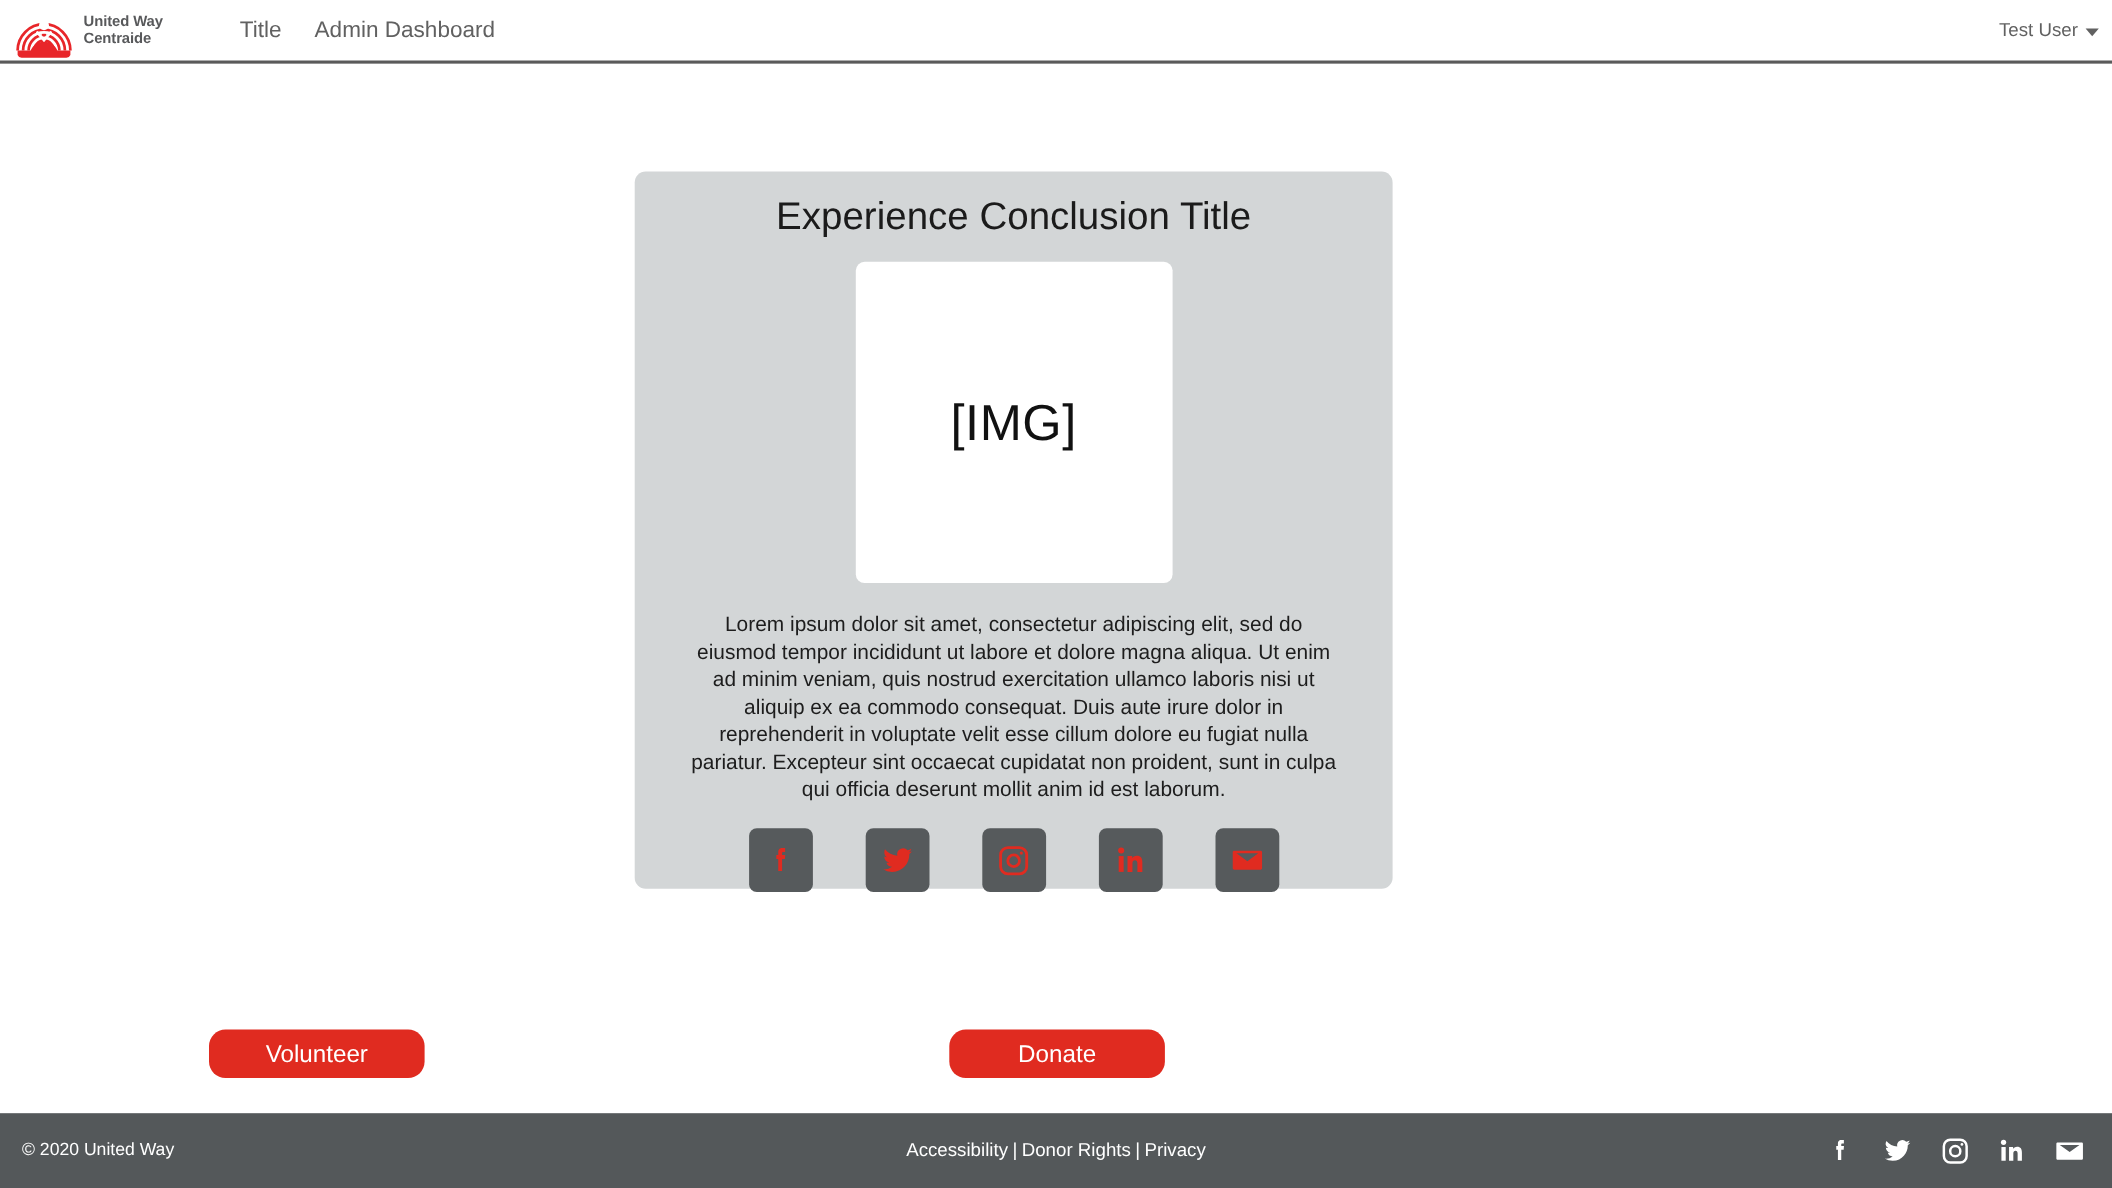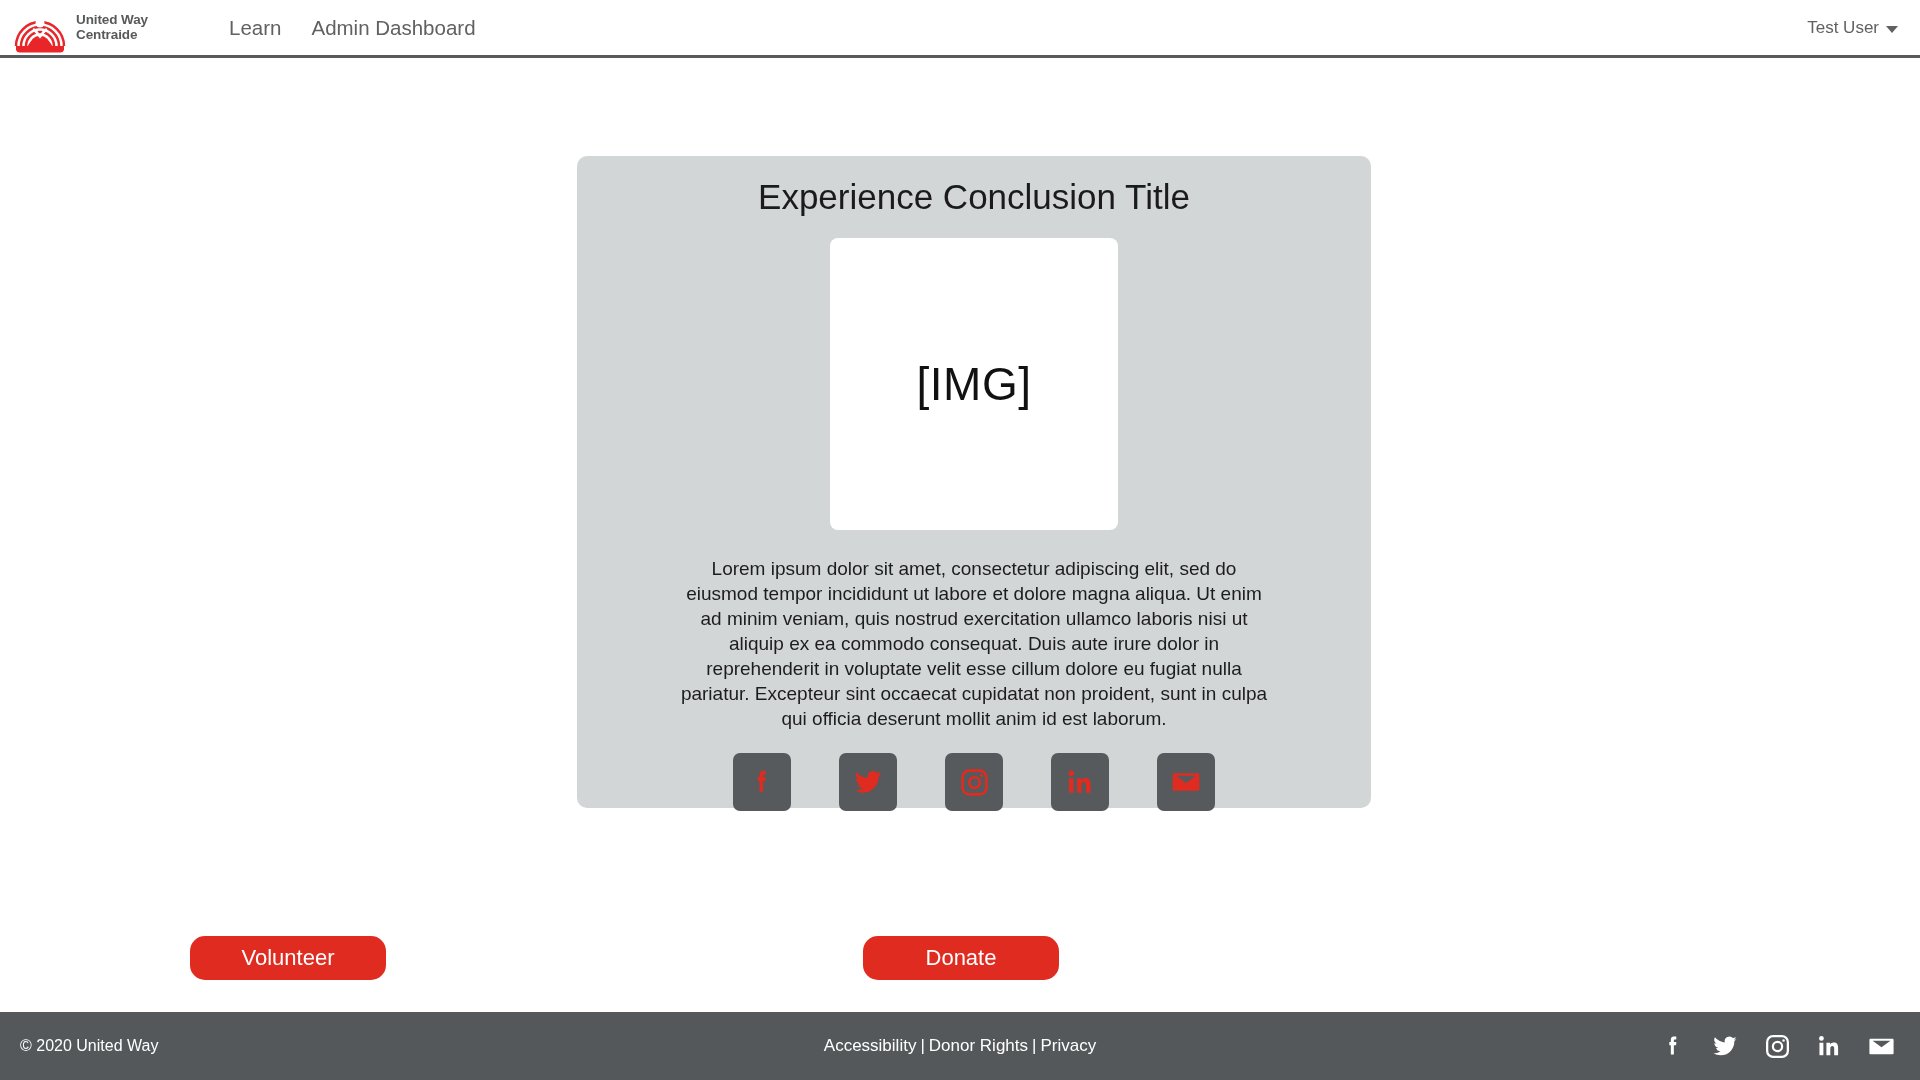--- a/index.html
+++ b/index.html
@@ -22,23 +22,22 @@
   }
 
   
   .navbar {
     position: relative;
     height: 58px;
     background: #ffffff;
     border-bottom: 3px solid #5a5a5a;
     display: flex;
     align-items: center;
-    padding: 0 22px 0 12px;
+    padding: 0 12px 0 12px;
     flex: 0 0 auto;
-    gap: 11px;
   }
 
   .brand {
     display: flex;
     align-items: center;
     gap: 8px;
     margin-right: 70px;
     text-decoration: none;
   }
 
@@ -100,21 +99,21 @@
   .main {
     position: relative;
     flex: 1 1 auto;
     background: #ffffff;
   }
 
   .conclusion-card {
     position: absolute;
     left: 577px;
     top: 98px;
-    width: 794px;
+    width: 689px;
     height: 652px;
     background: #d3d6d7;
     border-radius: 10px;
     display: flex;
     flex-direction: column;
     align-items: center;
     padding-top: 18px;
   }
 
   .card-title {
@@ -274,21 +273,21 @@
           <path d="M30 96 C30 78 44 70 56 70 C68 70 82 78 82 96 Z" fill="#e8262a"></path>
           <circle cx="56" cy="40" r="9" fill="#ffffff"></circle>
           <path d="M47 52 L56 64 L65 52 L60 52 L60 58 L56 63 L52 58 L52 52 Z" fill="#ffffff"></path>
           <path d="M44 53 L56 67 L68 53" fill="none" stroke="#ffffff" stroke-width="5" stroke-linecap="round"></path>
         </svg>
       </span>
       <span class="brand-wordmark"><span>United Way</span><br><span>Centraide</span></span>
     </a>
 
     <nav class="nav-links">
-      <a class="nav-link" href="#">Learn</a>
+      <a class="nav-link" href="#">Title</a>
       <a class="nav-link" href="#">Admin Dashboard</a>
     </nav>
 
     <div class="nav-right">
       <a class="user-menu" href="#">
         <span>Test User</span>
         <span class="caret"></span>
       </a>
     </div>
   </div>

